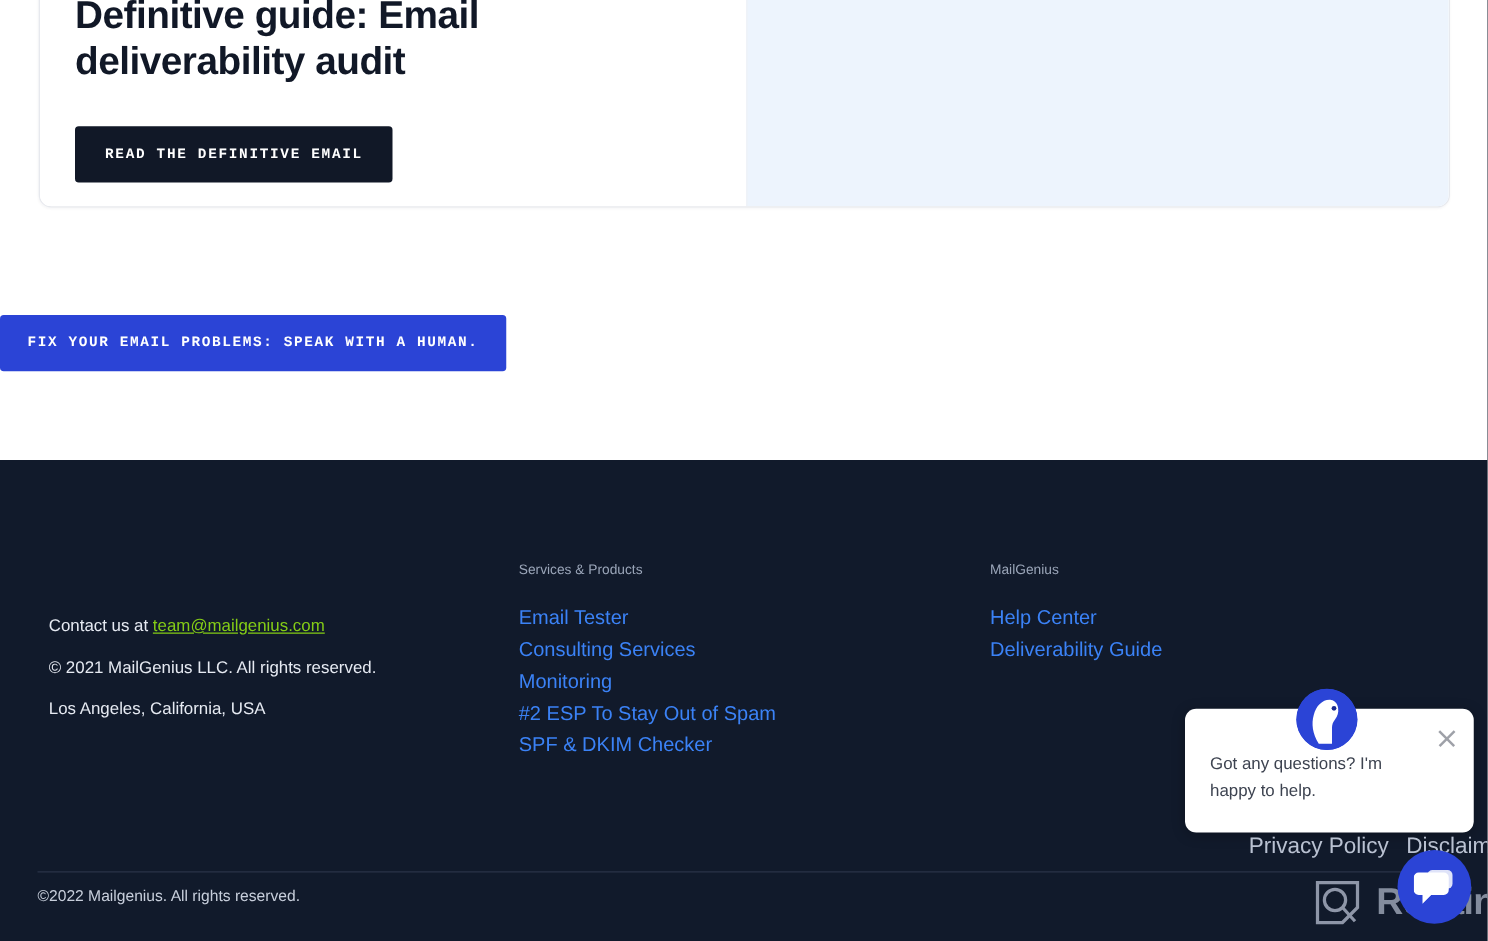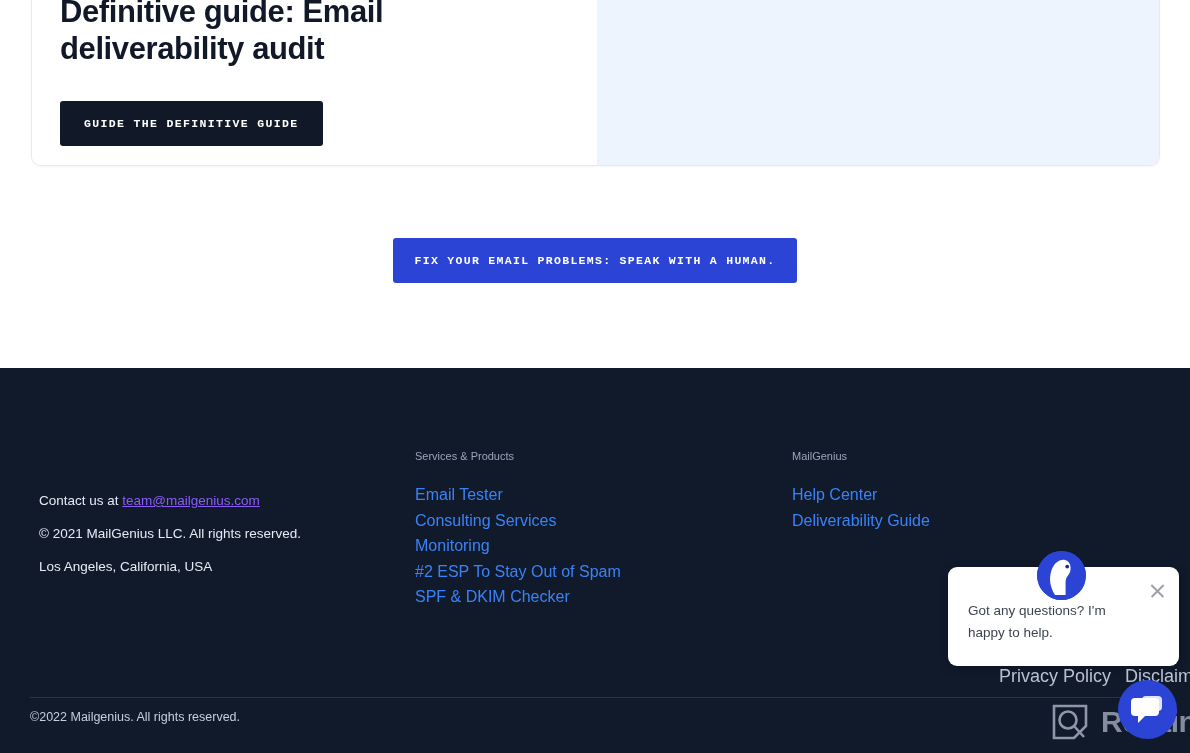--- a/index.html
+++ b/index.html
@@ -59,25 +59,25 @@
   }
   .promo-right {
     flex: 1;
     background: #edf4fd;
     border-left: 1px solid #eef1f6;
   }
 
   
   .cta-wrap {
     position: absolute;
-    top: 238px;
+    top: 252px;
     left: 0;
     width: 1190px;
     display: flex;
-    justify-content: center;
+    justify-content: flex-start;
   }
   .cta-btn {
     background: #2b44d6;
     color: #ffffff;
     border: none;
     border-radius: 3px;
     padding: 16px 22px;
     font-family: "Liberation Mono", "DejaVu Sans Mono", monospace;
     font-size: 11.5px;
     font-weight: 700;
@@ -111,21 +111,21 @@
   }
   .contact-line {
     font-size: 13.5px;
     line-height: 15px;
     color: #e6eaf2;
     margin-bottom: 18px;
     white-space: nowrap;
   }
   .contact-line:last-child { margin-bottom: 0; }
   .contact-link {
-    color: #8b5cf6;
+    color: #84cc16;
     text-decoration: underline;
   }
 
   .col-services { position: absolute; left: 415px; top: 82px; }
   .col-mailgenius { position: absolute; left: 792px; top: 82px; }
 
   .col-head {
     font-size: 11px;
     color: #9aa5b8;
     margin-bottom: 20px;
@@ -260,21 +260,21 @@
     letter-spacing: -0.5px;
     opacity: 0.92;
   }
 </style>
 </head>
 <body>
 
 <div class="promo-card">
   <div class="promo-left">
     <h2 class="promo-title">Definitive guide: Email deliverability audit</h2>
-    <button class="promo-btn">GUIDE THE DEFINITIVE GUIDE</button>
+    <button class="promo-btn">READ THE DEFINITIVE EMAIL</button>
   </div>
   <div class="promo-right"></div>
 </div>
 
 <div class="cta-wrap">
   <button class="cta-btn">FIX YOUR EMAIL PROBLEMS: SPEAK WITH A HUMAN.</button>
 </div>
 
 <div class="footer">
   <div class="footer-cols">

